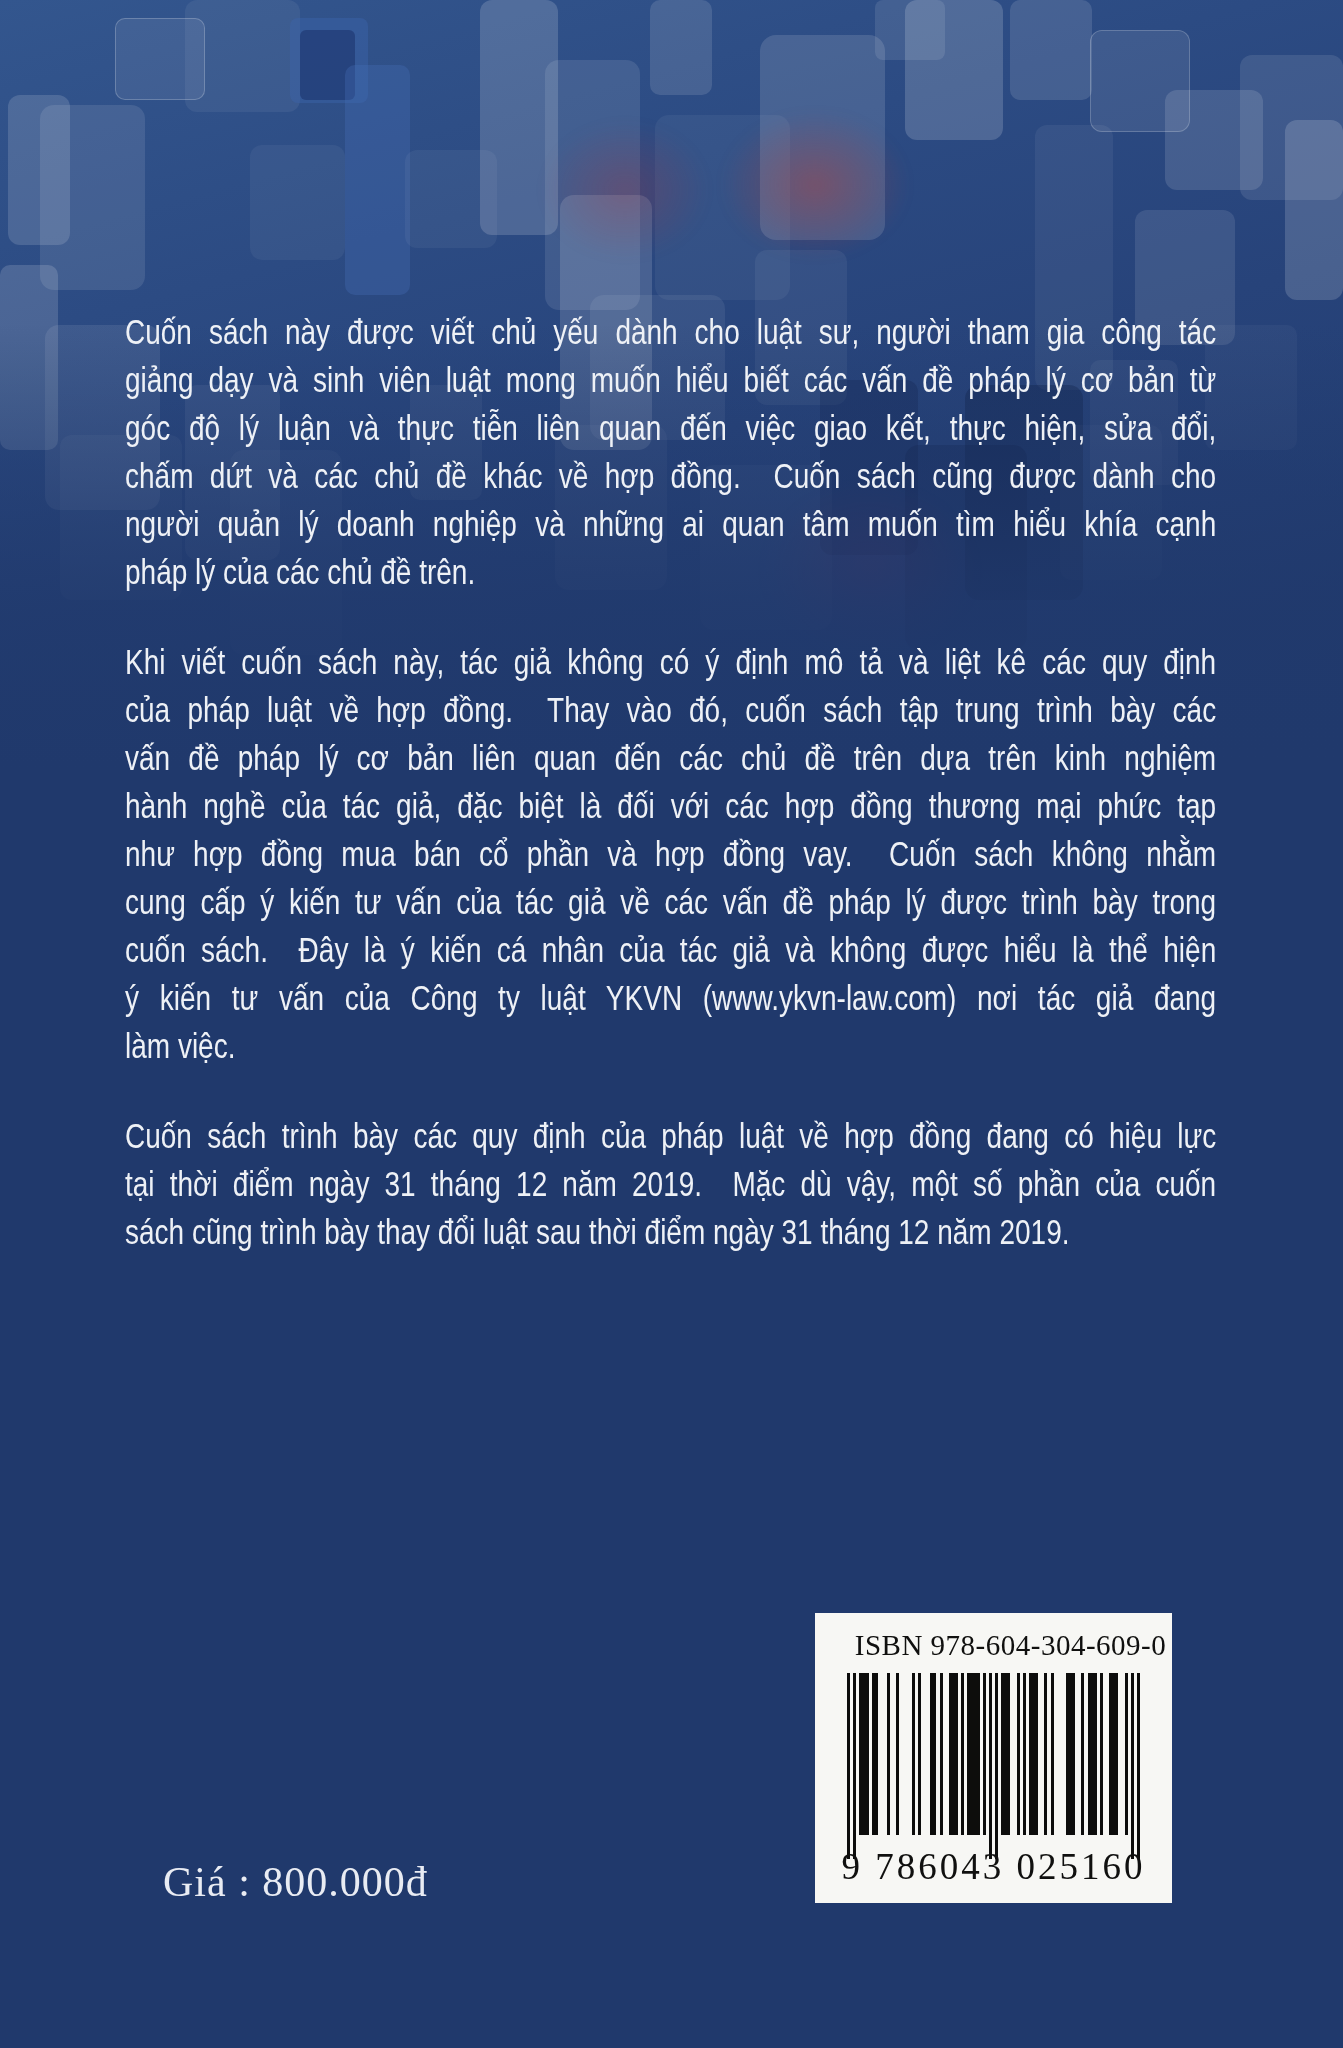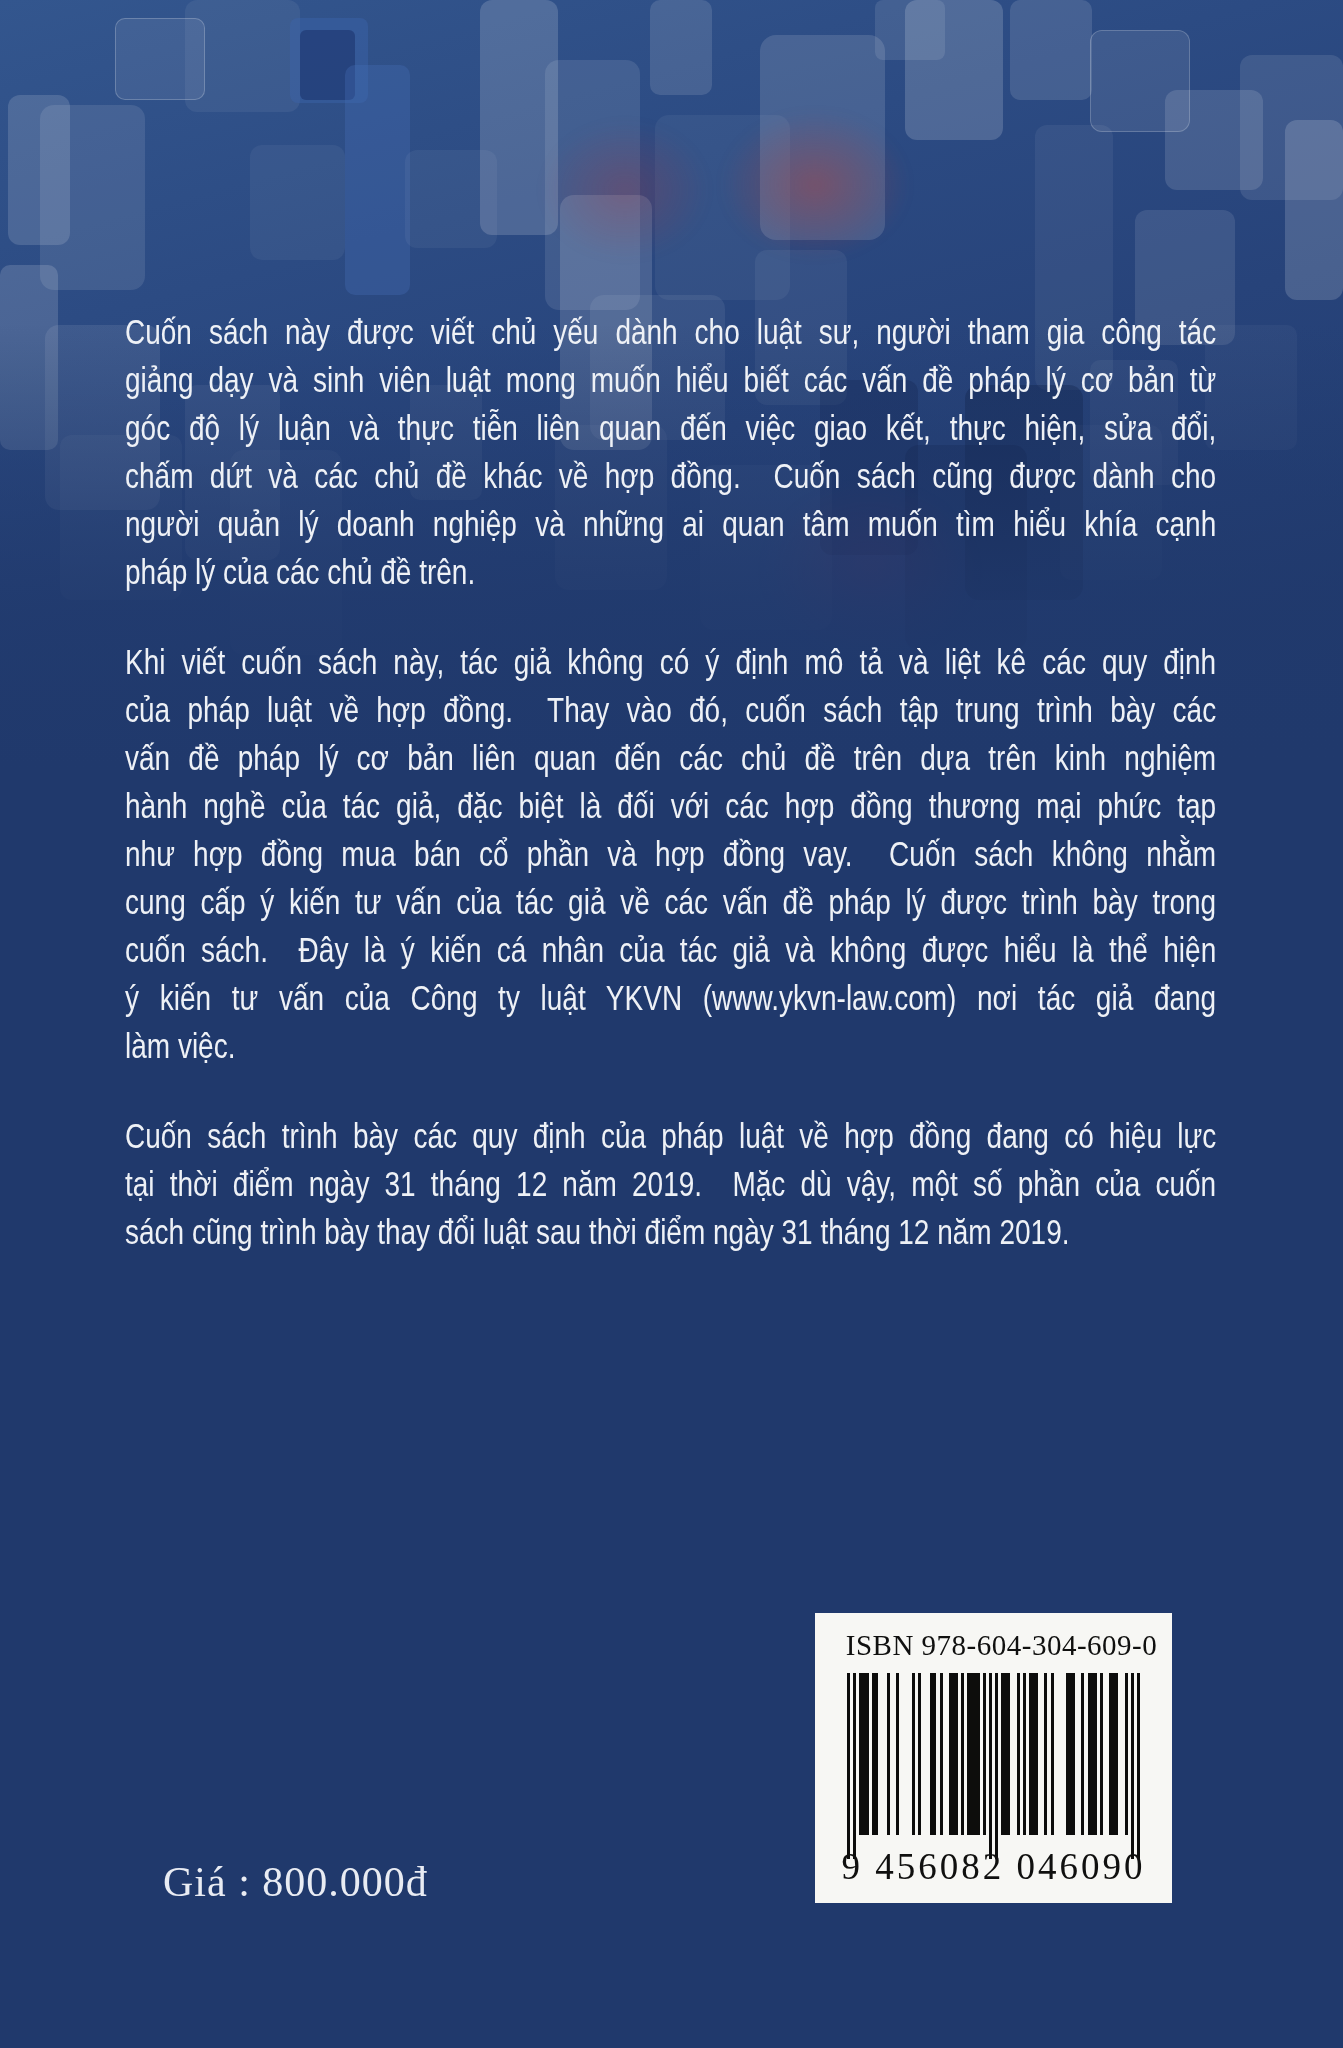--- a/index.html
+++ b/index.html
@@ -36,21 +36,21 @@
     text-align:justify;text-align-last:justify;
     min-height:48px;
   }
   .line.last{text-align-last:left;}
   
   .barcode-box{
     position:absolute;left:815px;top:1613px;width:357px;height:290px;
     background:#f7f7f4;
   }
   .isbn-label{
-    position:absolute;left:8px;top:16px;width:100%;
+    position:absolute;left:17px;top:16px;width:100%;
     text-align:center;
     font-family:"Liberation Serif", serif;
     font-size:29px;color:#10100f;letter-spacing:.5px;
     white-space:nowrap;
   }
   .barcode-bars{
     position:absolute;left:32px;top:60px;width:293px;height:186px;
   }
   .bar{position:absolute;top:0;height:162px;background:#0d0d0c;}
   .bar.guard{height:186px;}
@@ -175,16 +175,16 @@
       <div class="bar" style="left: 203.56px; width: 3.08px;"></div>
       <div class="bar" style="left: 218.98px; width: 9.25px;"></div>
       <div class="bar" style="left: 234.4px; width: 3.08px;"></div>
       <div class="bar" style="left: 240.57px; width: 9.25px;"></div>
       <div class="bar" style="left: 252.91px; width: 3.08px;"></div>
       <div class="bar" style="left: 262.16px; width: 9.25px;"></div>
       <div class="bar" style="left: 277.58px; width: 3.08px;"></div>
       <div class="bar guard" style="left: 283.75px; width: 3.08px;"></div>
       <div class="bar guard" style="left: 289.92px; width: 3.08px;"></div>
     </div>
-  <div class="barcode-digits">9 456082 046090</div>
+  <div class="barcode-digits">9 786043 025160</div>
 </div>
 
 <div class="price">Giá : 800.000đ</div>
 
 </body></html>

